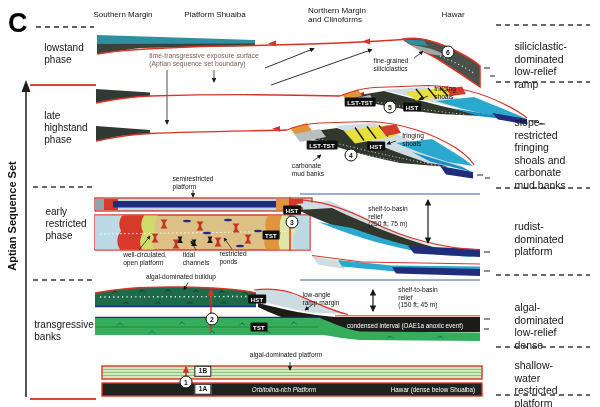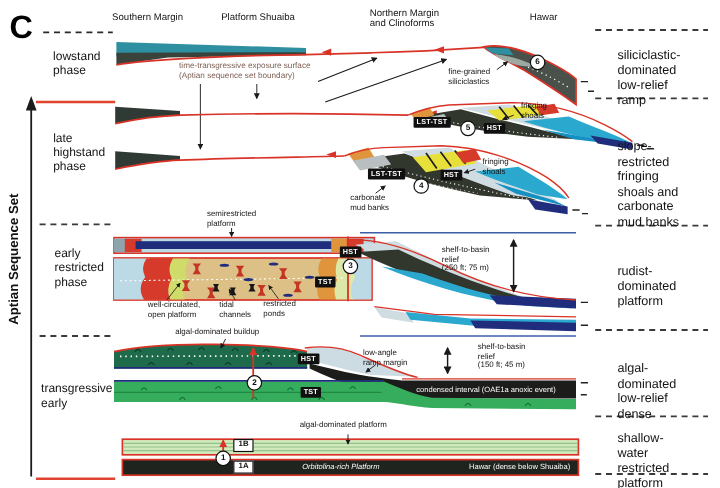--- a/index.html
+++ b/index.html
@@ -254,21 +254,21 @@
 
 <div class="lbl phase" style="left:64px;top:42px;">lowstand
 phase</div>
 <div class="lbl phase" style="left:66px;top:110px;">late
 highstand
 phase</div>
 <div class="lbl phase" style="left:66px;top:206px;">early
 restricted
 phase</div>
 <div class="lbl phase" style="left:64px;top:319px;">transgressive
-early</div>
+banks</div>
 
 <div class="lbl interp" style="left:543px;top:40px;">siliciclastic-dominated
 low-relief ramp</div>
 <div class="lbl interp" style="left:543px;top:116px;">slope-restricted
 fringing shoals and
 carbonate mud banks</div>
 <div class="lbl interp" style="left:543px;top:220px;">rudist-dominated
 platform</div>
 <div class="lbl interp" style="left:543px;top:301px;">algal-dominated
 low-relief dense</div>

